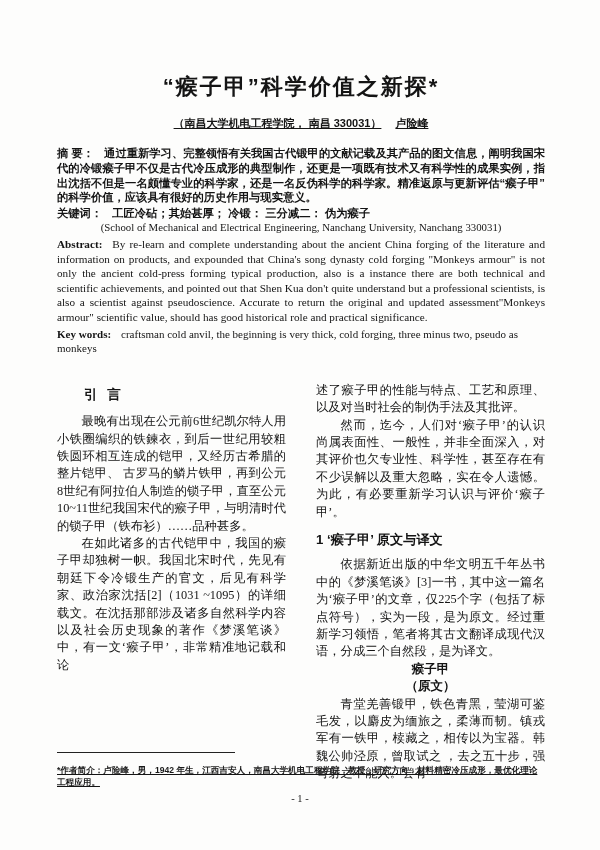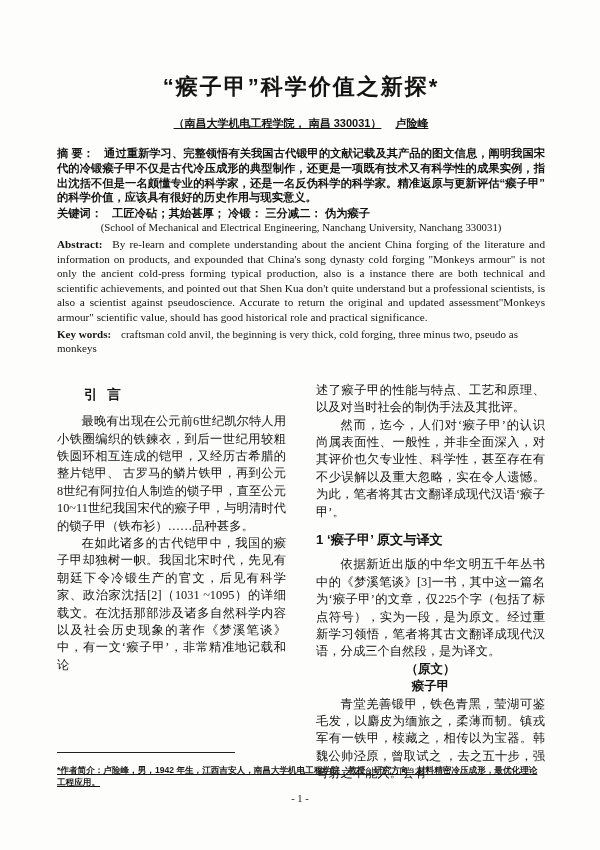--- a/index.html
+++ b/index.html
@@ -129,25 +129,25 @@
   <div class="columns">
 
     <div class="col">
       <h3 class="sec">引  言</h3>
       <p>最晚有出现在公元前6世纪凯尔特人用小铁圈编织的铁鍊衣，到后一世纪用较粗铁圆环相互连成的铠甲，又经历古希腊的整片铠甲、 古罗马的鳞片铁甲，再到公元8世纪有阿拉伯人制造的锁子甲，直至公元10~11世纪我国宋代的瘊子甲，与明清时代的锁子甲（铁布衫）……品种甚多。</p>
       <p>在如此诸多的古代铠甲中，我国的瘊子甲却独树一帜。我国北宋时代，先见有朝廷下令冷锻生产的官文，后见有科学家、政治家沈括[2]（1031 ~1095）的详细载文。在沈括那部涉及诸多自然科学内容以及社会历史现象的著作《梦溪笔谈》中，有一文‘瘊子甲’，非常精准地记载和论</p>
     </div>
 
     <div class="col">
       <p class="noindent">述了瘊子甲的性能与特点、工艺和原理、以及对当时社会的制伪手法及其批评。</p>
-      <p>然而，迄今，人们对‘瘊子甲’的认识尚属表面性、一般性，并非全面深入，对其评价也欠专业性、科学性，甚至存在有不少误解以及重大忽略，实在令人遗憾。为此，笔者将其古文翻译成现代汉语‘瘊子甲’。</p>
+      <p>然而，迄今，人们对‘瘊子甲’的认识尚属表面性、一般性，并非全面深入，对其评价也欠专业性、科学性，甚至存在有不少误解以及重大忽略，实在令人遗憾。为此，有必要重新学习认识与评价‘瘊子甲’。</p>
       <h3 class="sec2">1  ‘瘊子甲’ 原文与译文</h3>
       <p>依据新近出版的中华文明五千年丛书中的《梦溪笔谈》[3]一书，其中这一篇名为‘瘊子甲’的文章，仅225个字（包括了标点符号），实为一段，是为原文。经过重新学习领悟，笔者将其古文翻译成现代汉语，分成三个自然段，是为译文。</p>
+      <div class="center-sub">瘊子甲</div>
       <div class="center-sub">（原文）</div>
-      <div class="center-sub">瘊子甲</div>
       <p>青堂羌善锻甲，铁色青黑，莹湖可鉴毛发，以麝皮为缅旅之，柔薄而韧。镇戎军有一铁甲，椟藏之，相传以为宝器。韩魏公帅泾原，曾取试之 ，去之五十步，强弩射之不能入。尝有</p>
     </div>
 
   </div>
 
   <div class="footnote">
     <hr class="fn-rule">
     <p class="fn-text">*作者简介：卢险峰，男，1942 年生，江西吉安人，南昌大学机电工程学院，教授，研究方向：材料精密冷压成形，最优化理论工程应用。</p>
   </div>
 

